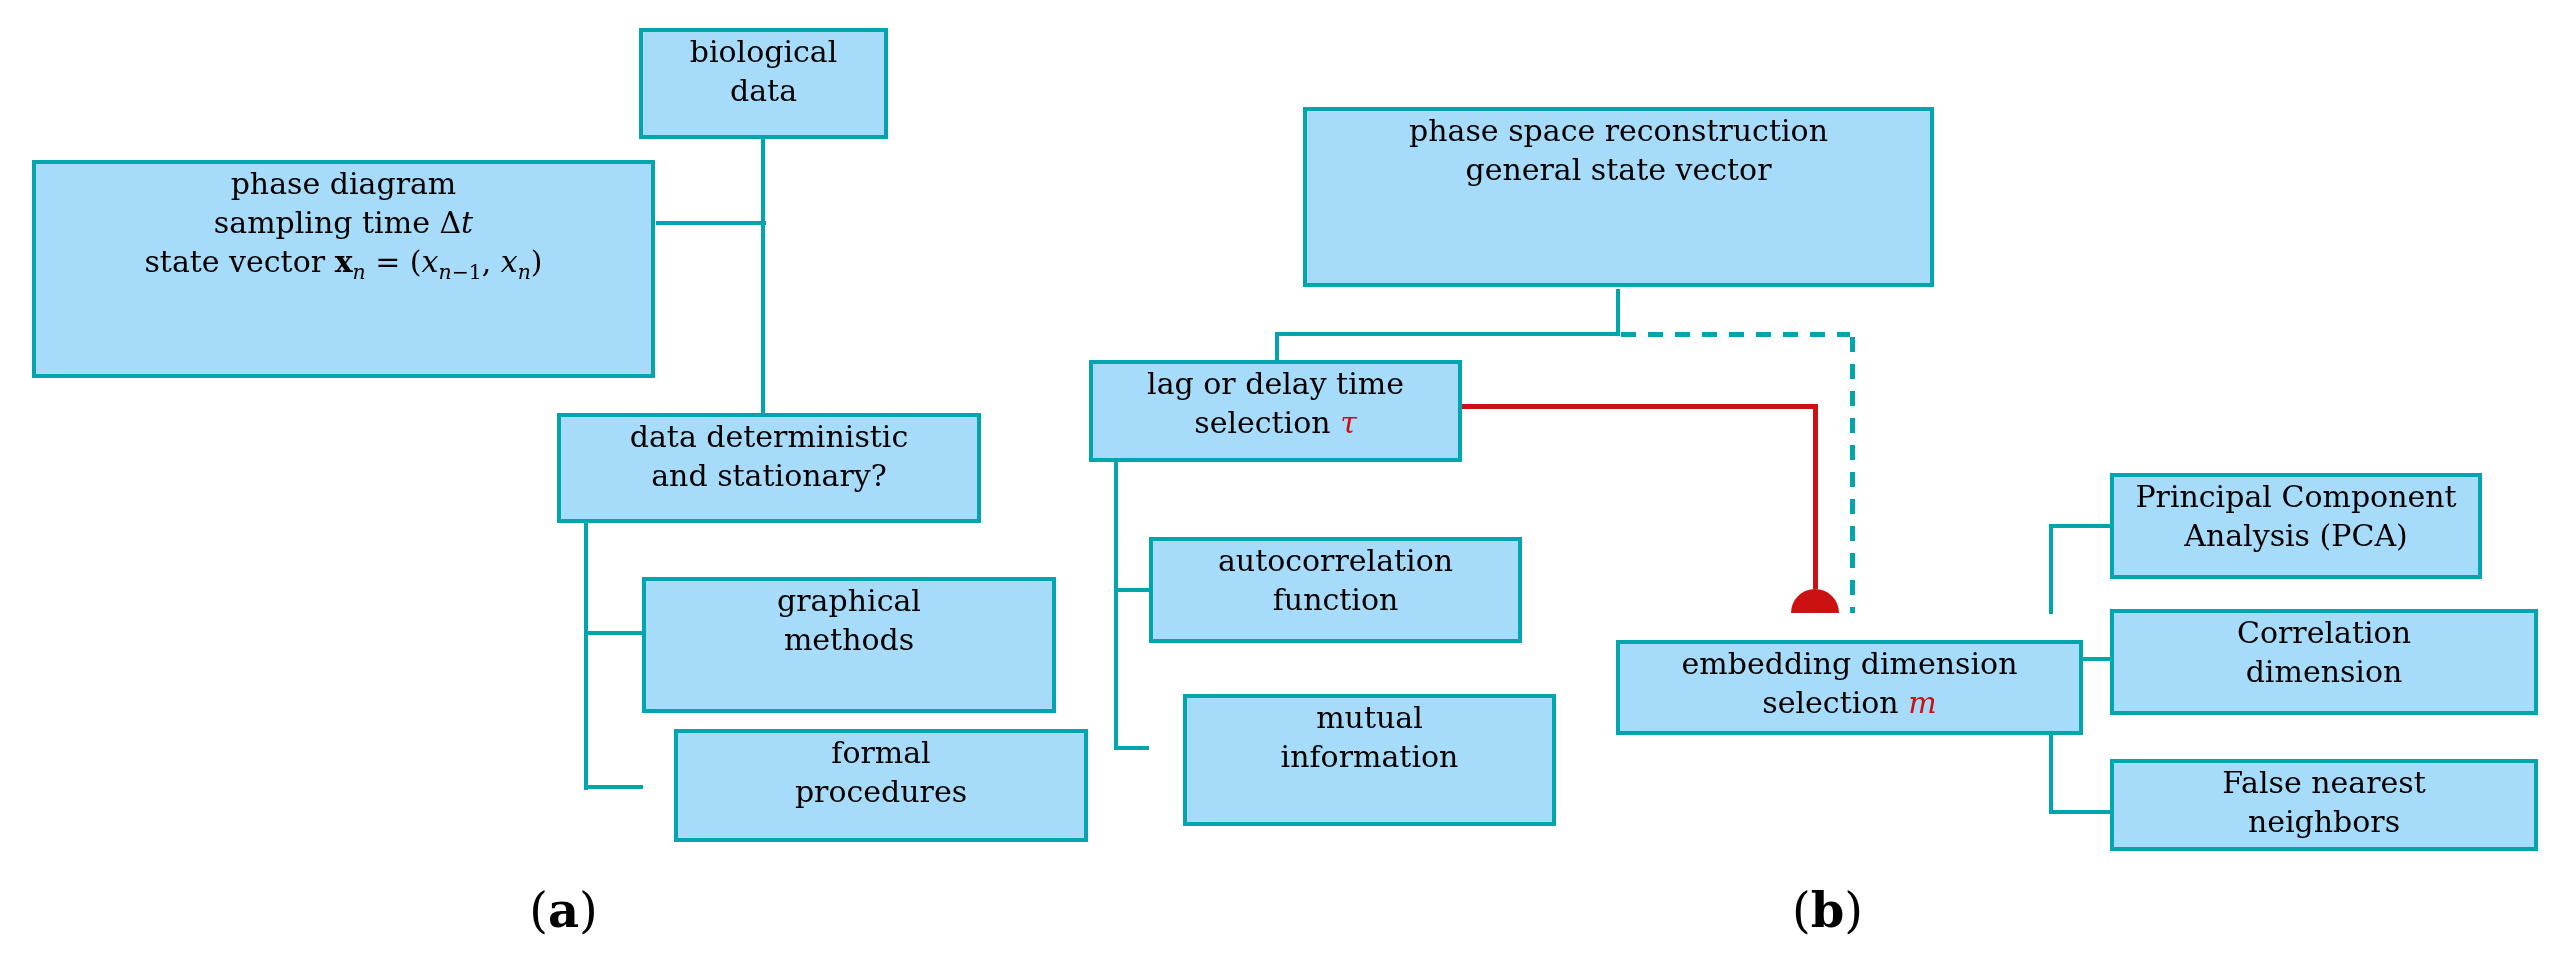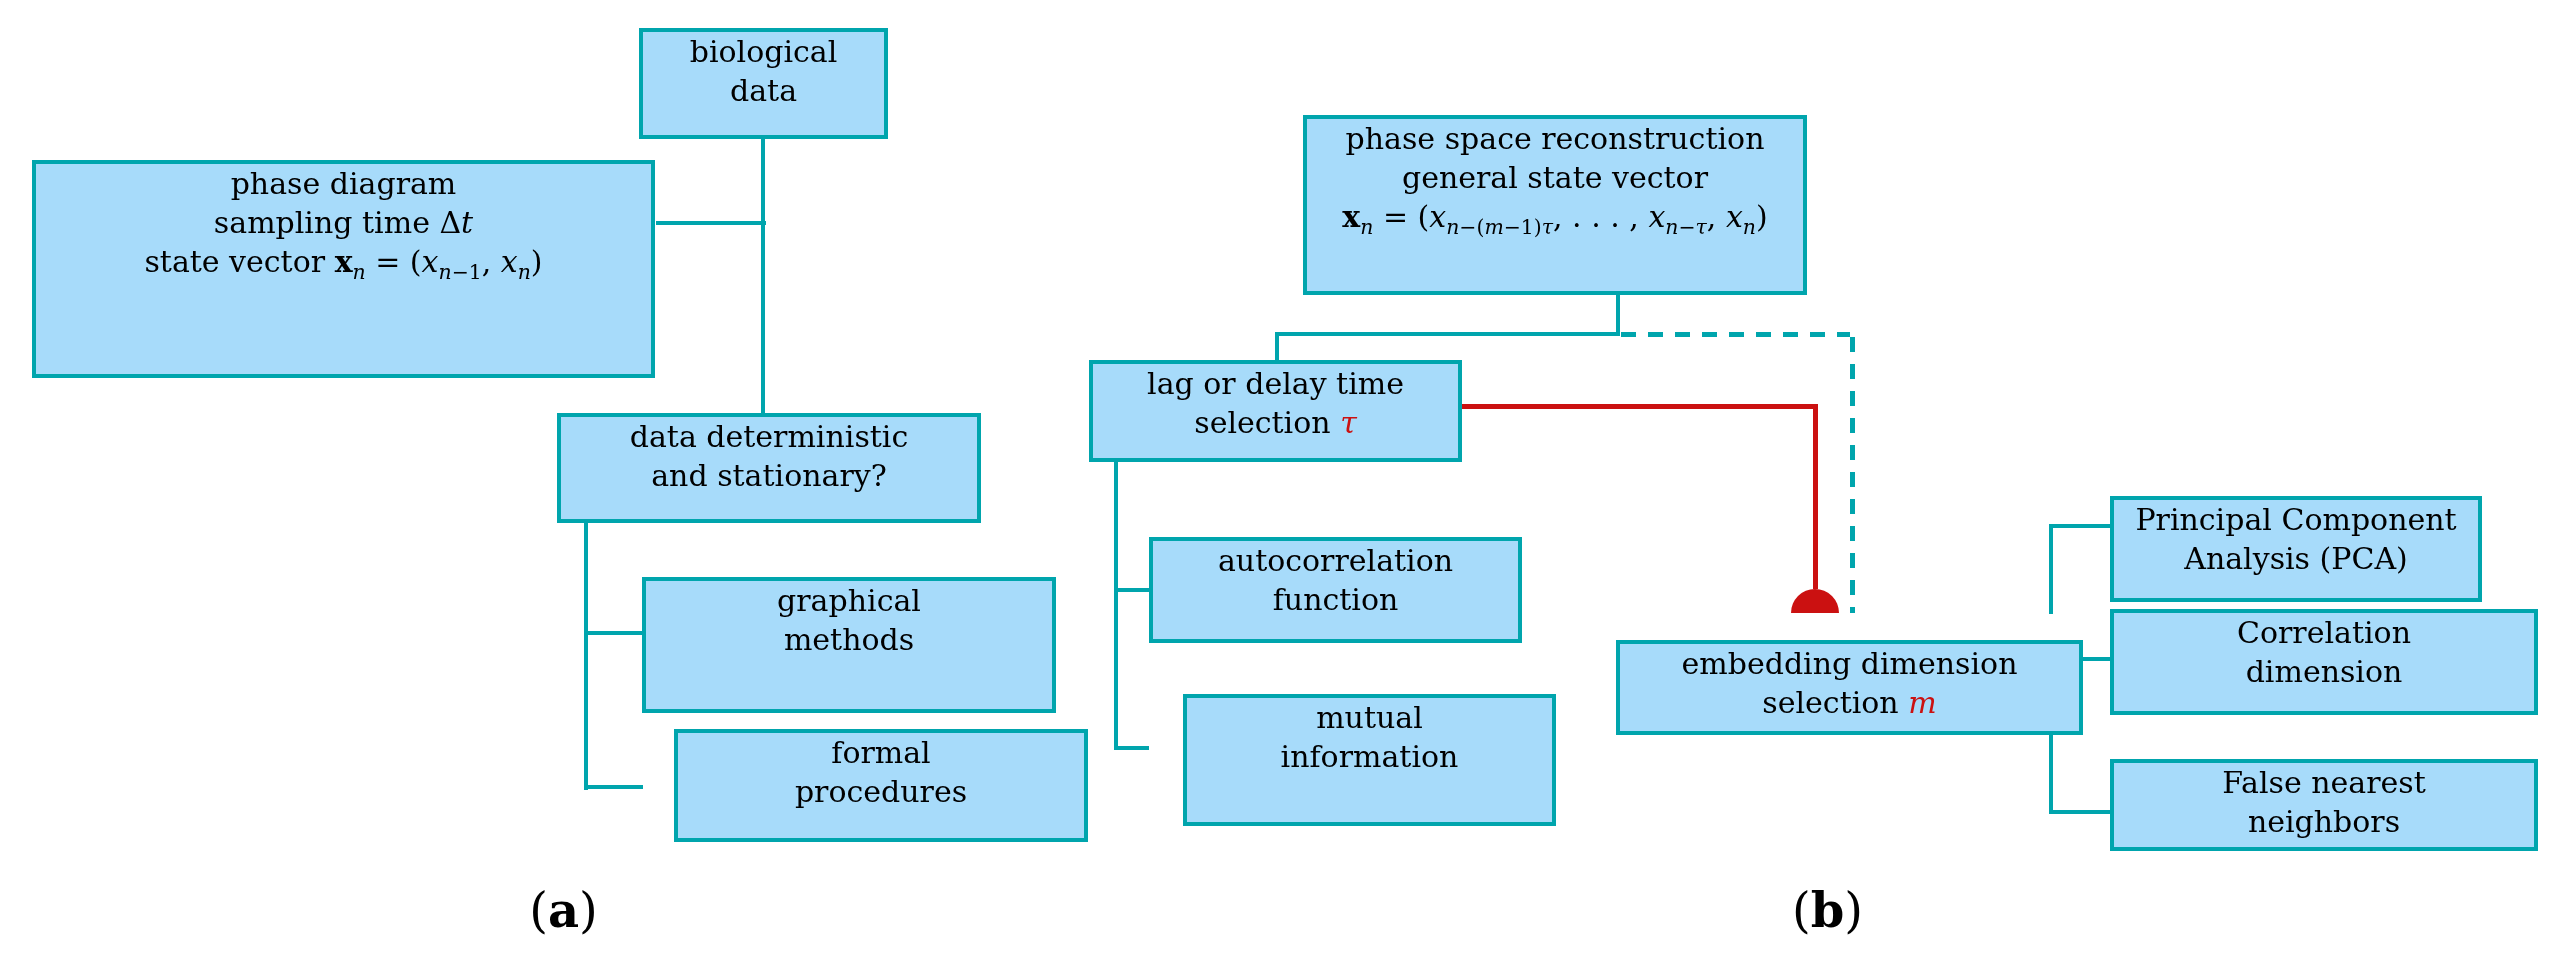--- a/index.html
+++ b/index.html
@@ -107,24 +107,23 @@
     <div class="line" style="left:2071px;top:657px;width:39px;height:4.1px"></div>
     <div class="line" style="left:2049px;top:810px;width:61px;height:4.1px"></div>
 
     <div class="dash-h" style="left:1621px;top:332px;width:229px"></div>
     <div class="dash-v" style="left:1850px;top:337px;height:276px"></div>
 
     <div class="rline" style="left:1462px;top:404px;width:356px;height:4.8px"></div>
     <div class="rline" style="left:1813px;top:404px;width:4.8px;height:185px"></div>
     <div class="dome" style="left:1791px;top:589px"></div>
 
-    <div class="box" style="left:1303px;top:115px;width:504px;height:180px">
+    <div class="box" style="left:1303px;top:107px;width:631px;height:180px">
       <div class="bl">phase space reconstruction</div>
       <div class="bl">general state vector</div>
-      <div class="bl"><b>x</b><sub><i>n</i></sub> = (<i>x</i><sub><i>n</i>−(<i>m</i>−1)<i>τ</i></sub>, . . . , <i>x</i><sub><i>n</i>−<i>τ</i></sub>, <i>x</i><sub><i>n</i></sub>)</div>
     </div>
 
     <div class="box" style="left:1089px;top:360px;width:373px;height:102px">
       <div class="bl">lag or delay time</div>
       <div class="bl">selection <i class="red">τ</i></div>
     </div>
 
     <div class="box" style="left:1149px;top:537px;width:373px;height:106px">
       <div class="bl">autocorrelation</div>
       <div class="bl">function</div>
@@ -133,21 +132,21 @@
     <div class="box" style="left:1183px;top:694px;width:373px;height:132px">
       <div class="bl">mutual</div>
       <div class="bl">information</div>
     </div>
 
     <div class="box" style="left:1616px;top:640px;width:467px;height:95px">
       <div class="bl">embedding dimension</div>
       <div class="bl">selection <i class="red">m</i></div>
     </div>
 
-    <div class="box" style="left:2110px;top:496px;width:372px;height:106px">
+    <div class="box" style="left:2110px;top:473px;width:372px;height:106px">
       <div class="bl">Principal Component</div>
       <div class="bl">Analysis (PCA)</div>
     </div>
 
     <div class="box" style="left:2110px;top:609px;width:428px;height:106px">
       <div class="bl">Correlation</div>
       <div class="bl">dimension</div>
     </div>
 
     <div class="box" style="left:2110px;top:759px;width:428px;height:92px">

